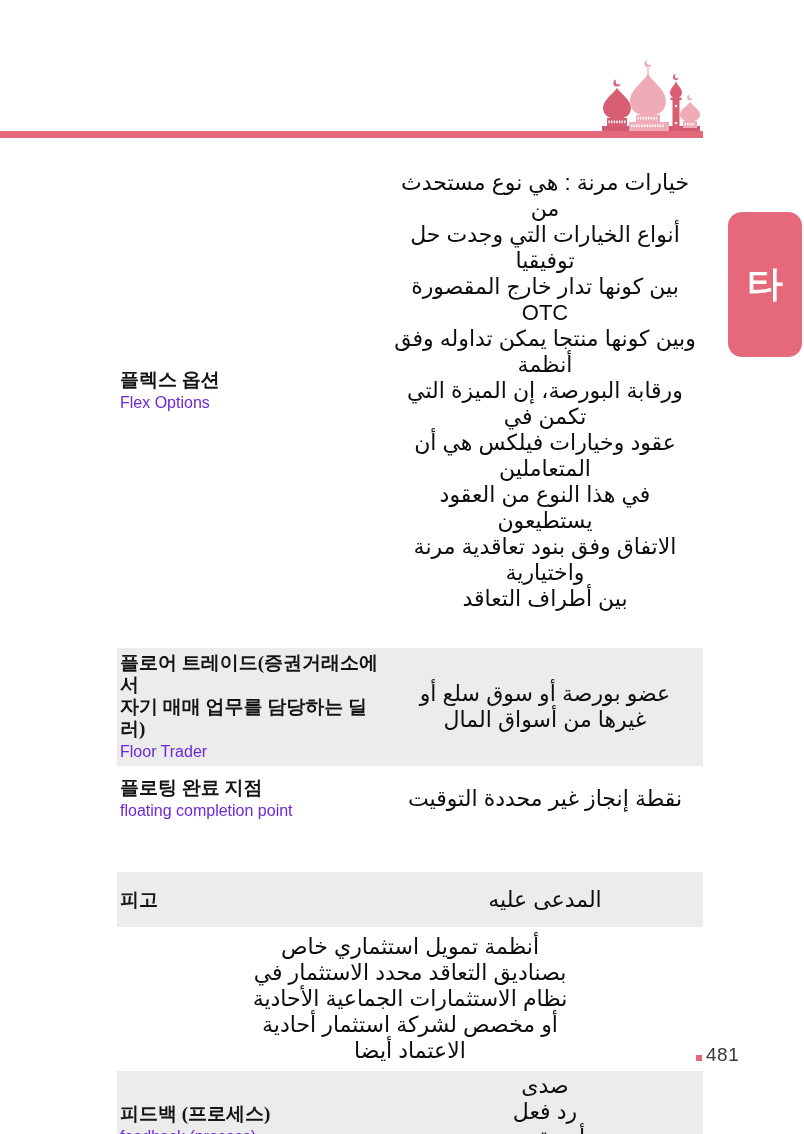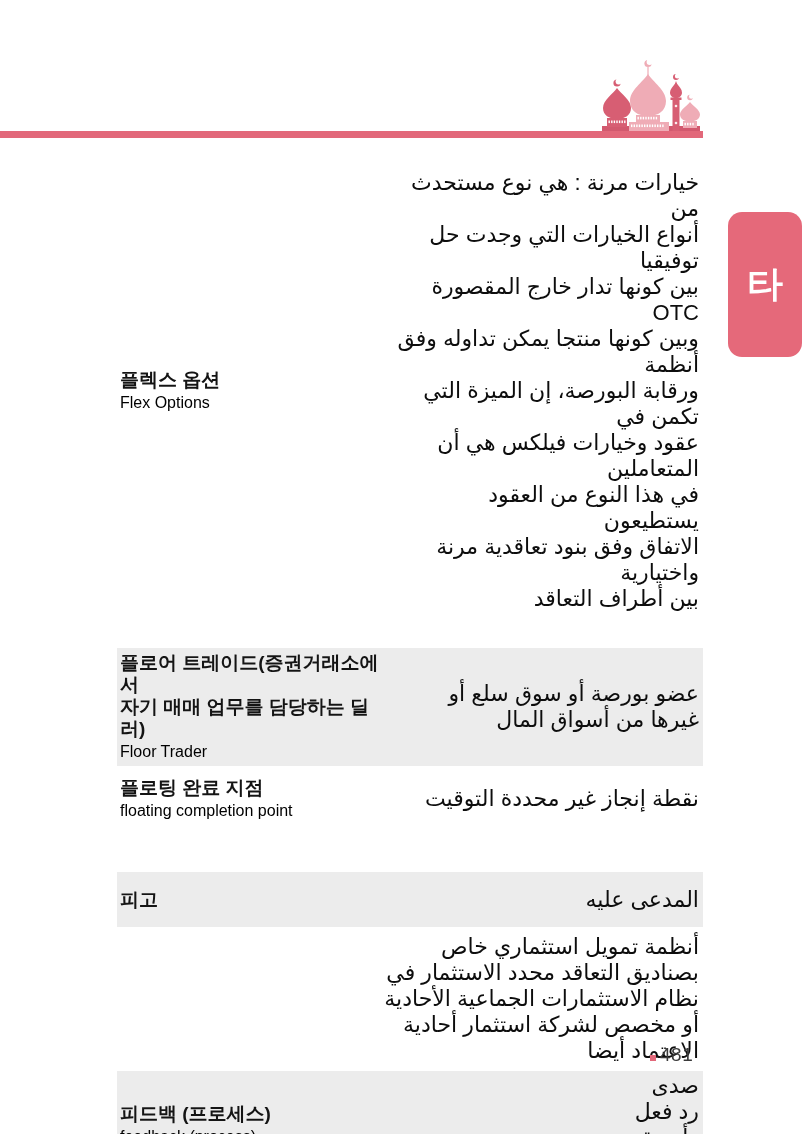--- a/index.html
+++ b/index.html
@@ -23,28 +23,28 @@
   .row:nth-child(1){min-height:240px;}
   .row:nth-child(2){min-height:77px;margin-top:34px;}
   .row:nth-child(3){min-height:55px;}
   .row:nth-child(4){min-height:55px;margin-top:46px;}
   .row:nth-child(5){min-height:128px;}
   .row:nth-child(6){min-height:103px;}
   .row:nth-child(7){min-height:55px;}
   .row:nth-child(8){min-height:55px;}
   .row:nth-child(9){min-height:55px;}
   .k-col{width:270px;padding:4px 0 4px 3px;box-sizing:border-box;}
-  .k-term{font-size:19px;line-height:22px;font-weight:bold;color:#141414;white-space:pre-line;}
-  .k-eng{font-size:16px;line-height:20px;color:#000000;margin-top:2px;}
+  .k-term{font-size:19px;line-height:22px;font-weight:bold;color:#141414;white-space:pre-line;font-family:Liberation Serif, serif;}
+  .k-eng{font-size:16px;line-height:20px;color:#6d28d9;margin-top:2px;}
   .a-col{
-    flex:1;direction:rtl;text-align:right;font-size:22px;line-height:26px;
+    flex:1;direction:rtl;text-align:center;font-size:22px;line-height:26px;
     color:#0d0d0d;white-space:pre-line;padding:2px 4px;
   }
   
-  .footer{position:absolute;left:650px;top:1044px;display:flex;align-items:center;}
+  .footer{position:absolute;left:696px;top:1044px;display:flex;align-items:center;}
   .footer-dot{width:6px;height:6px;background:#e2687a;margin-right:4px;margin-top:6px;}
   .footer-num{font-size:19px;color:#3a3a3a;letter-spacing:0.5px;}
 </style>
 </head>
 <body>
 
 <div class="mosque">
   <svg viewBox="0 0 112 86" width="112" height="86" xmlns="http://www.w3.org/2000/svg">
 
     <rect x="9" y="76" width="98" height="9" fill="#d2596e"></rect>

